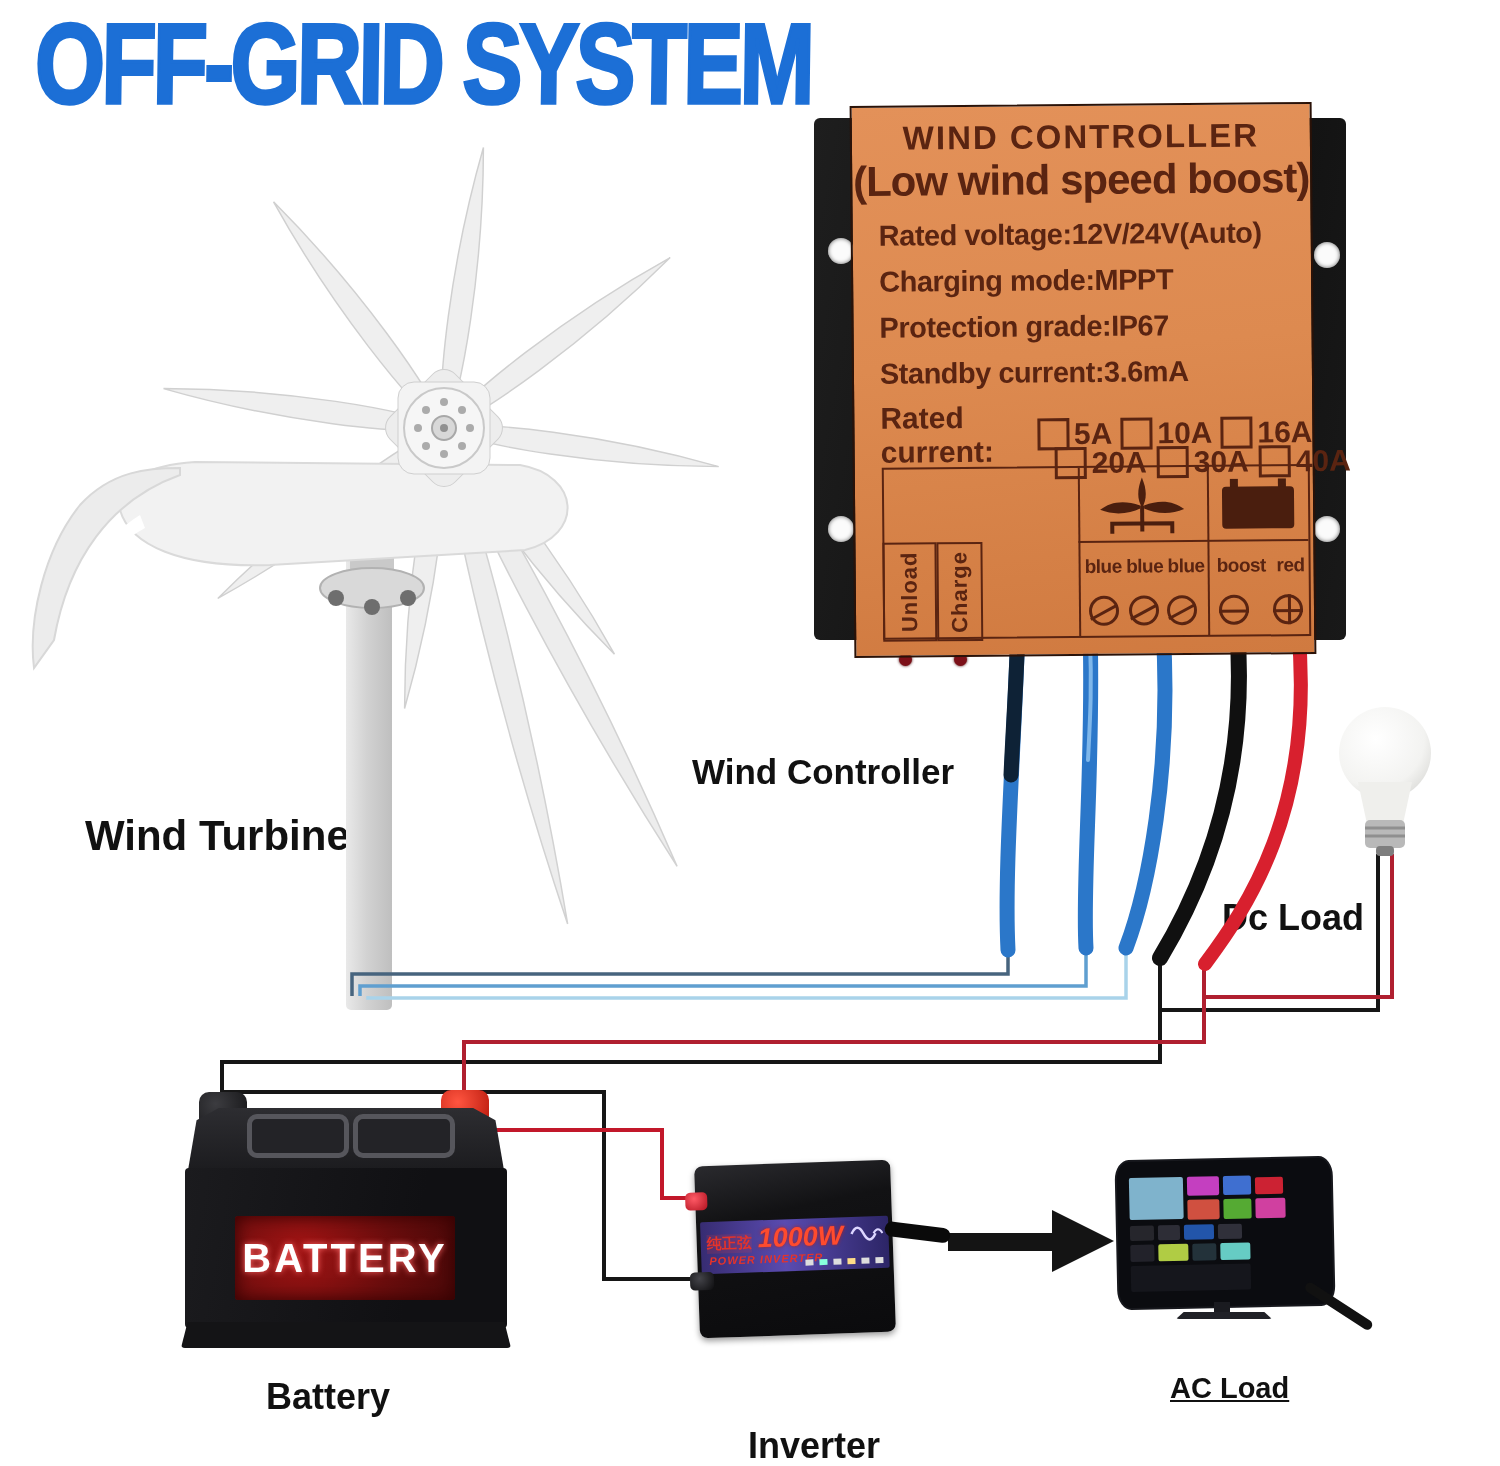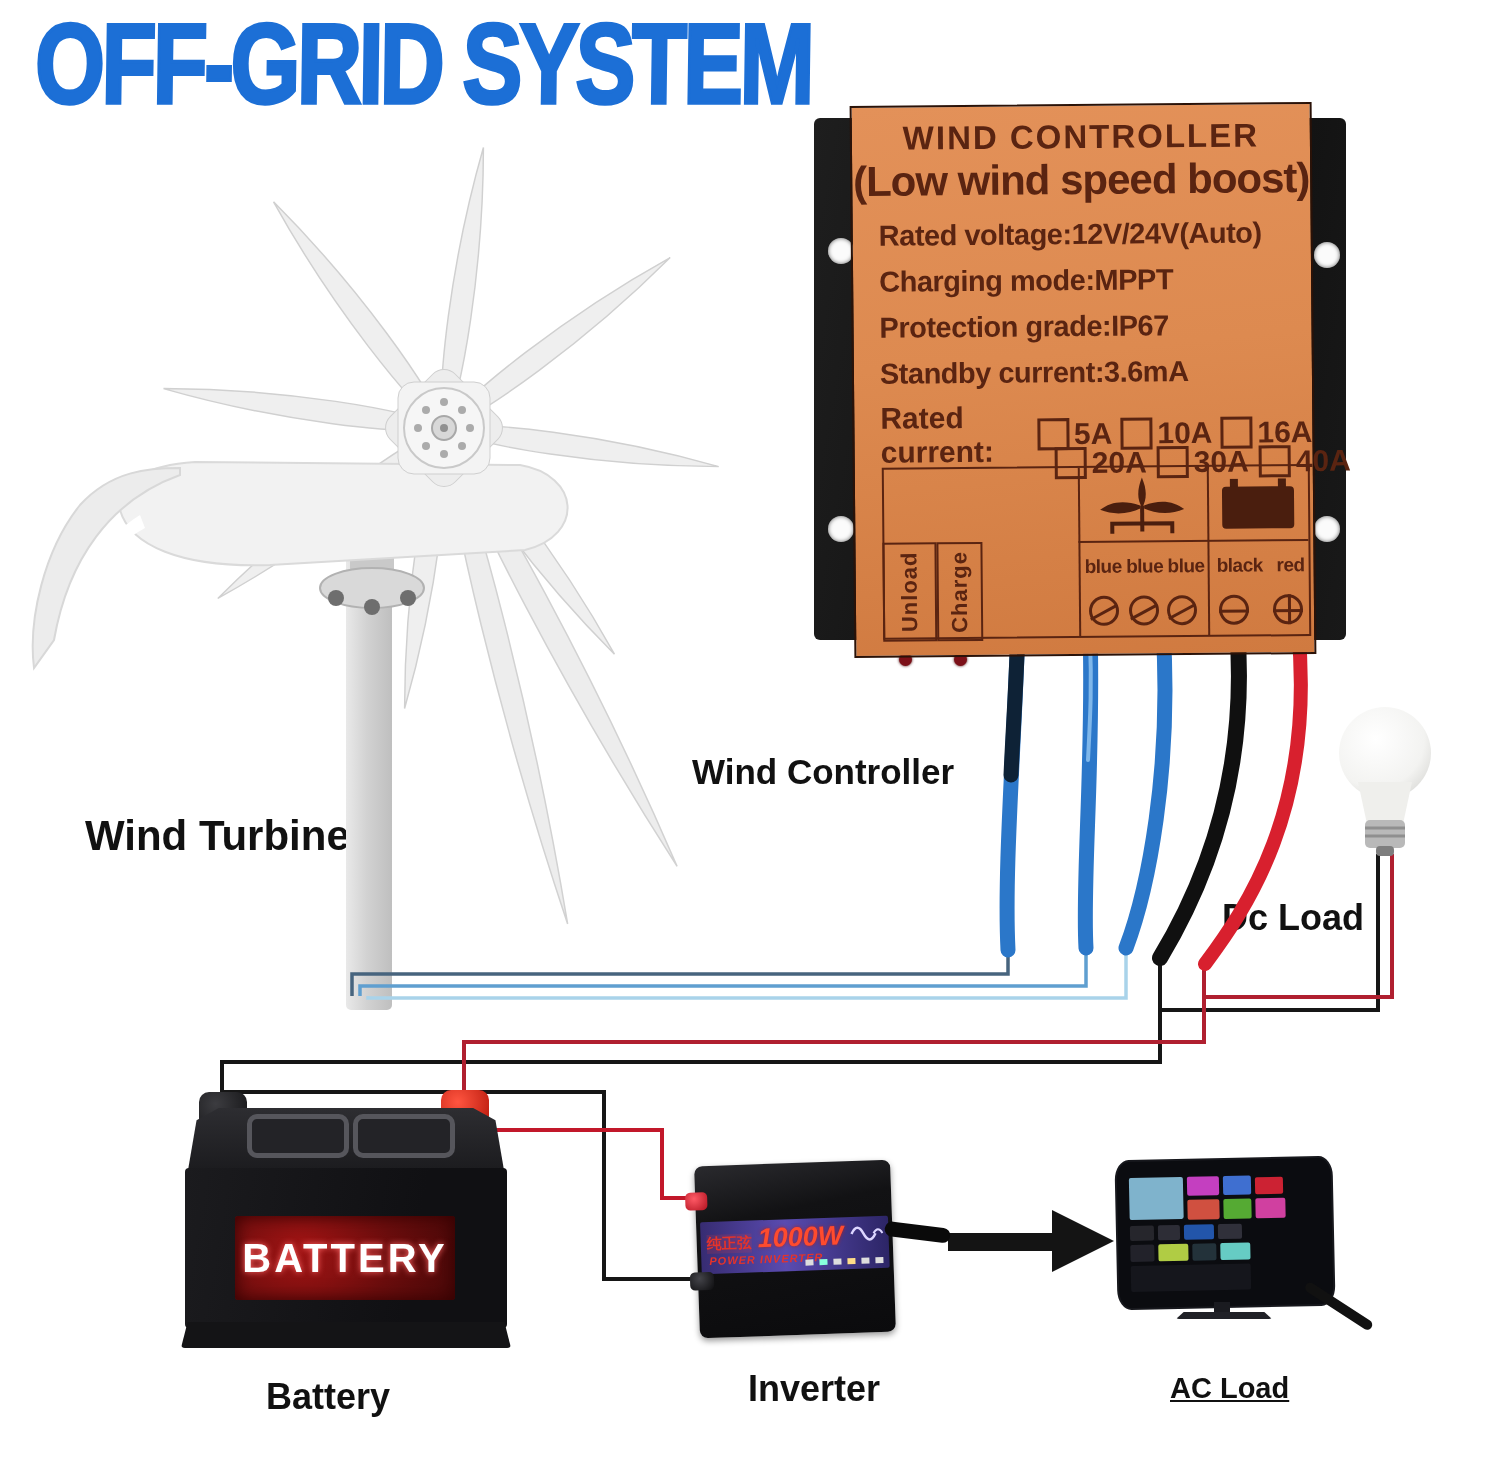--- a/index.html
+++ b/index.html
@@ -280,21 +280,21 @@
         <rect x="58" y="0" width="8" height="10" fill="#4a1e0e"></rect>
         <rect x="2" y="8" width="72" height="42" rx="4" fill="#4a1e0e"></rect>
       </svg>
 
       <div class="term-words" style="left:200px;top:88px;width:120px;justify-content:space-between;">
         <span>blue</span>
         <span>blue</span>
         <span>blue</span>
       </div>
       <div class="term-words" style="left:332px;top:88px;width:88px;justify-content:space-between;">
-        <span>black</span>
+        <span>boost</span>
         <span>red</span>
       </div>
 
       <div class="screw slash" style="left:204px;top:128px;">
           <i></i>
         </div>
       <div class="screw slash" style="left:244px;top:128px;">
           <i></i>
         </div>
       <div class="screw slash" style="left:282px;top:128px;">
@@ -370,15 +370,15 @@
     </div>
     <div class="tv-neck"></div>
     <div class="tv-base"></div>
     <div class="tv-cable"></div>
   </div>
 
   <div class="comp-label" style="left:85px;top:812px;font-size:42px;">Wind Turbine</div>
   <div class="comp-label" style="left:692px;top:752px;">Wind Controller</div>
   <div class="comp-label" style="left:1222px;top:897px;font-size:36px;">Dc Load</div>
   <div class="comp-label" style="left:266px;top:1376px;font-size:36px;">Battery</div>
-  <div class="comp-label" style="left:748px;top:1368px;font-size:36px;">Inverter</div>
+  <div class="comp-label" style="left:748px;top:1425px;font-size:36px;">Inverter</div>
   <div class="comp-label" style="left:1170px;top:1372px;font-size:29px;text-decoration:underline;">AC Load</div>
 </div>
 
 </body></html>

